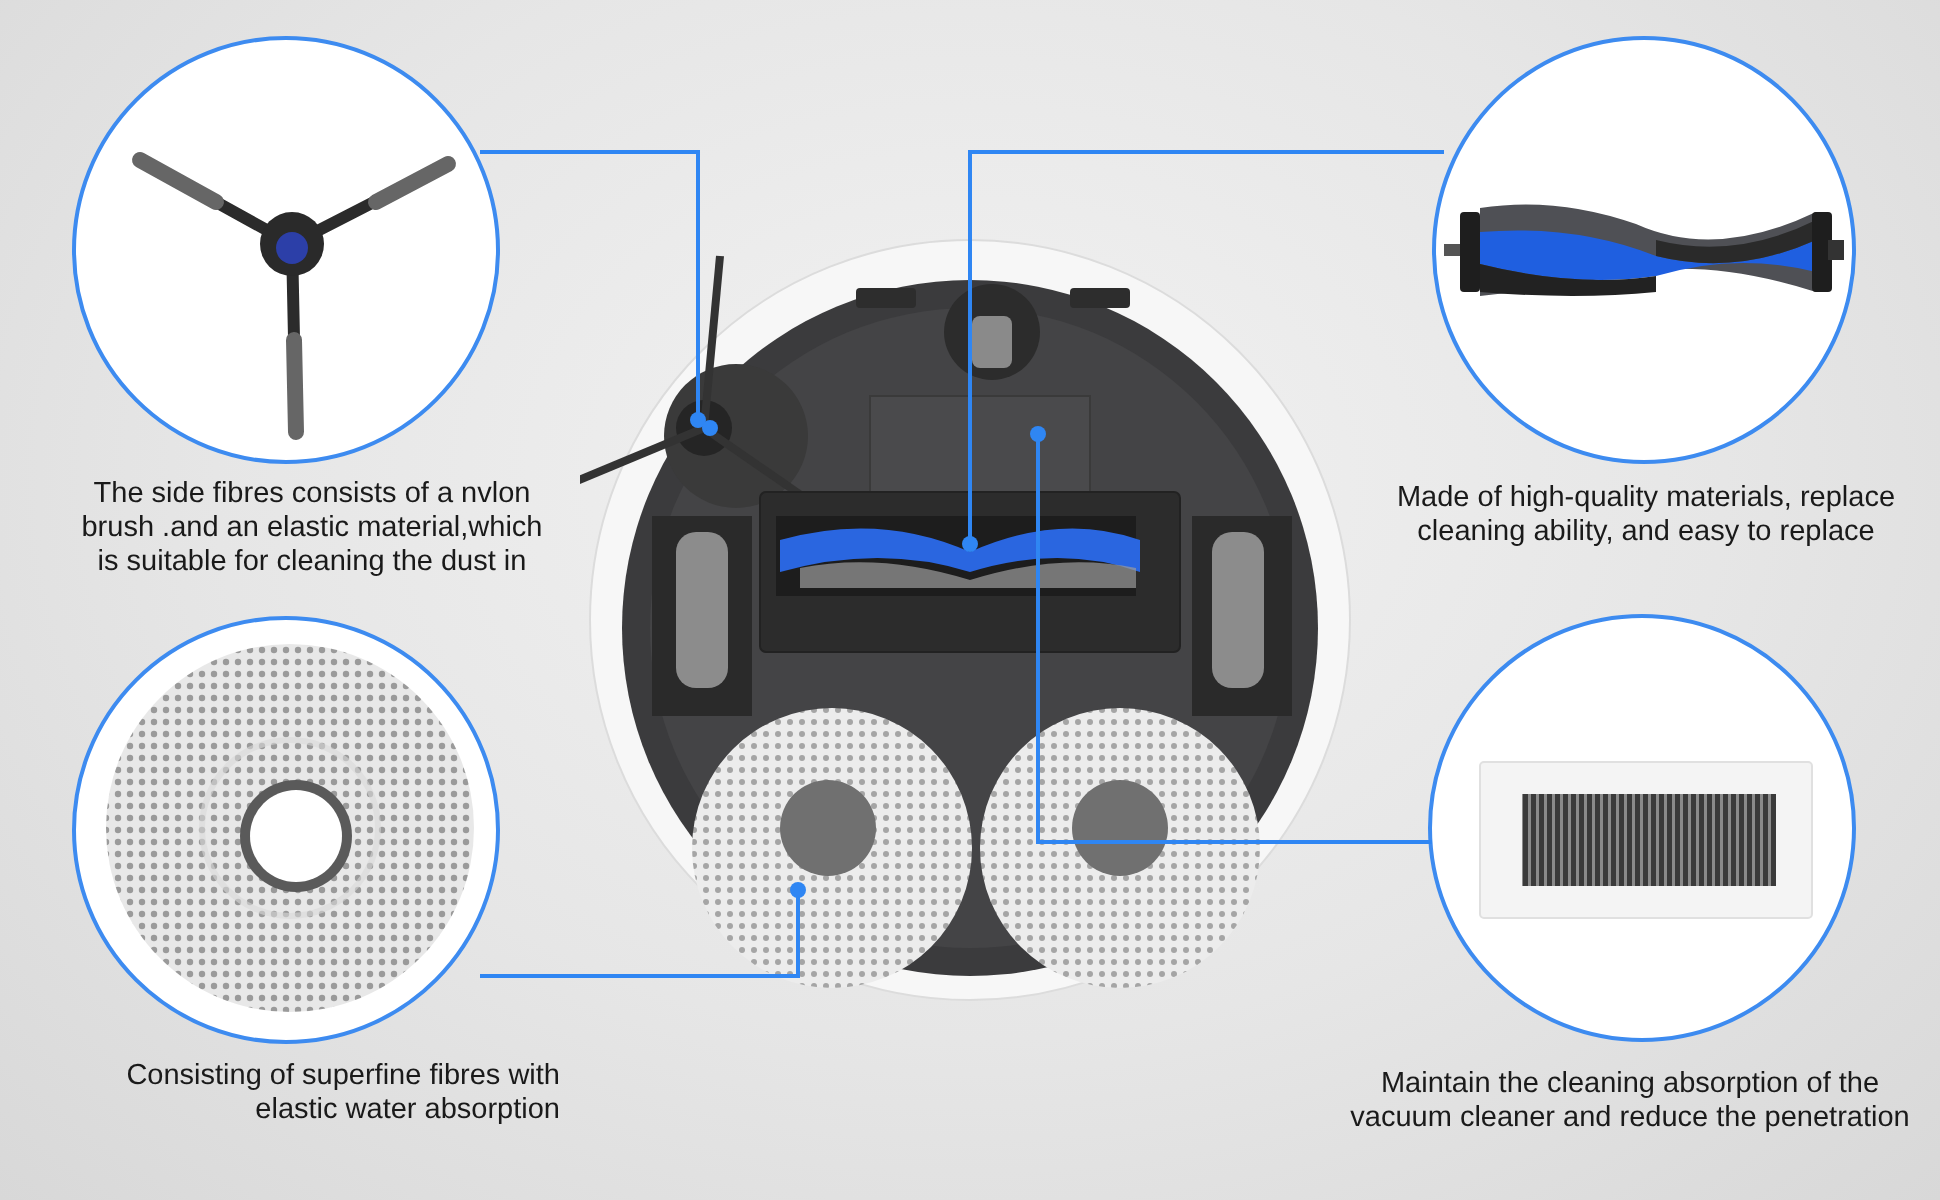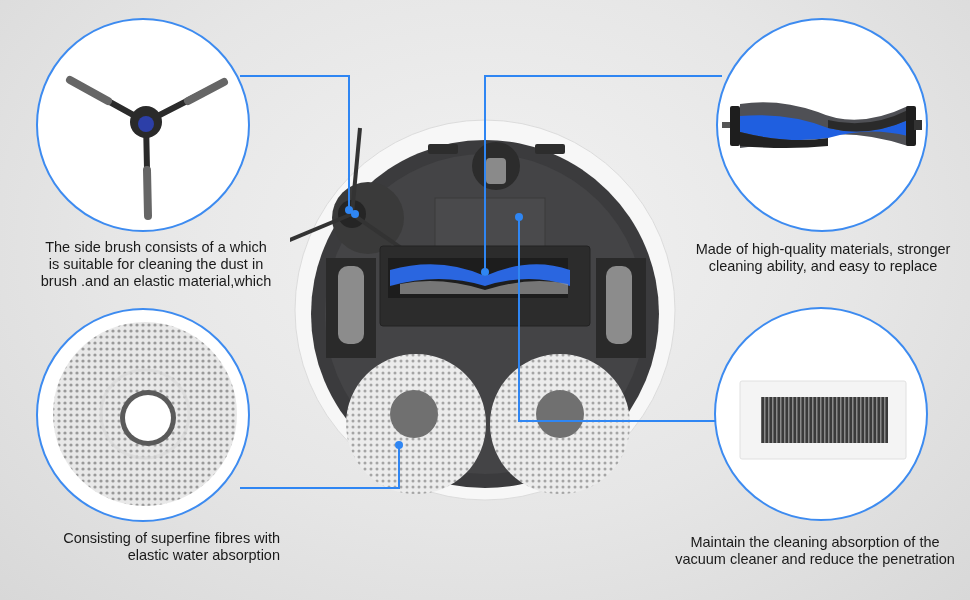--- a/index.html
+++ b/index.html
@@ -23,23 +23,23 @@
       <line x1="108" y1="102" x2="186" y2="62" stroke="#2b2b2b" stroke-width="6"></line>
       <line x1="150" y1="81" x2="186" y2="62" stroke="#666" stroke-width="8"></line>
       <line x1="108" y1="102" x2="110" y2="196" stroke="#2b2b2b" stroke-width="6"></line>
       <line x1="109" y1="150" x2="110" y2="196" stroke="#666" stroke-width="8"></line>
     </g>
     <circle cx="108" cy="102" r="16" fill="#2a2a2a"></circle>
     <circle cx="108" cy="104" r="8" fill="#2c3fa8"></circle>
   </svg>
 </div>
 <div class="caption" style="left:22px;top:239px;width:268px;">
-  <div>The side brush consists of a which</div>
+  <div>The side fibres consists of a nvlon</div>
+  <div>brush .and an elastic material,which</div>
   <div>is suitable for cleaning the dust in</div>
-  <div>brush .and an elastic material,which</div>
 </div>
 
 <div class="circle" style="left:36px;top:308px;width:214px;height:214px;">
   <svg width="214" height="214" viewBox="0 0 214 214">
     <defs>
       <pattern id="fib" width="6" height="6" patternUnits="userSpaceOnUse">
         <rect width="6" height="6" fill="#e8e8e8"></rect>
         <circle cx="3" cy="3" r="1.6" fill="#9a9a9a"></circle>
       </pattern>
     </defs>
@@ -60,21 +60,21 @@
     <rect x="12" y="86" width="10" height="40" rx="2" fill="#1e1e1e"></rect>
     <path d="M22 84 Q60 78 100 92 Q140 110 190 86 L190 126 Q140 110 100 116 Q60 124 22 128 Z" fill="#4f5055"></path>
     <path d="M22 96 Q70 92 110 108 Q150 118 190 100 L190 116 Q150 106 110 118 Q70 124 22 112 Z" fill="#1f5fe0"></path>
     <path d="M22 112 Q70 124 110 118 L110 126 Q70 130 22 126 Z" fill="#222"></path>
     <path d="M110 108 Q150 118 190 100 L190 90 Q150 110 110 100 Z" fill="#2a2a2a"></path>
     <rect x="188" y="86" width="10" height="40" rx="2" fill="#1e1e1e"></rect>
     <rect x="196" y="100" width="8" height="10" fill="#333"></rect>
   </svg>
 </div>
 <div class="caption" style="left:682px;top:241px;width:282px;">
-  <div>Made of high-quality materials, stronger</div>
+  <div>Made of high-quality materials, replace</div>
   <div>cleaning ability, and easy to replace</div>
 </div>
 
 <div class="circle" style="left:714px;top:307px;width:214px;height:214px;">
   <svg width="214" height="214" viewBox="0 0 214 214">
     <rect x="24" y="72" width="166" height="78" rx="2" fill="#f4f4f4" stroke="#e0e0e0"></rect>
     <defs>
       <pattern id="pleat" width="4" height="10" patternUnits="userSpaceOnUse">
         <rect width="4" height="10" fill="#3a3a3a"></rect>
         <rect width="1.5" height="10" fill="#8a8a8a"></rect>

